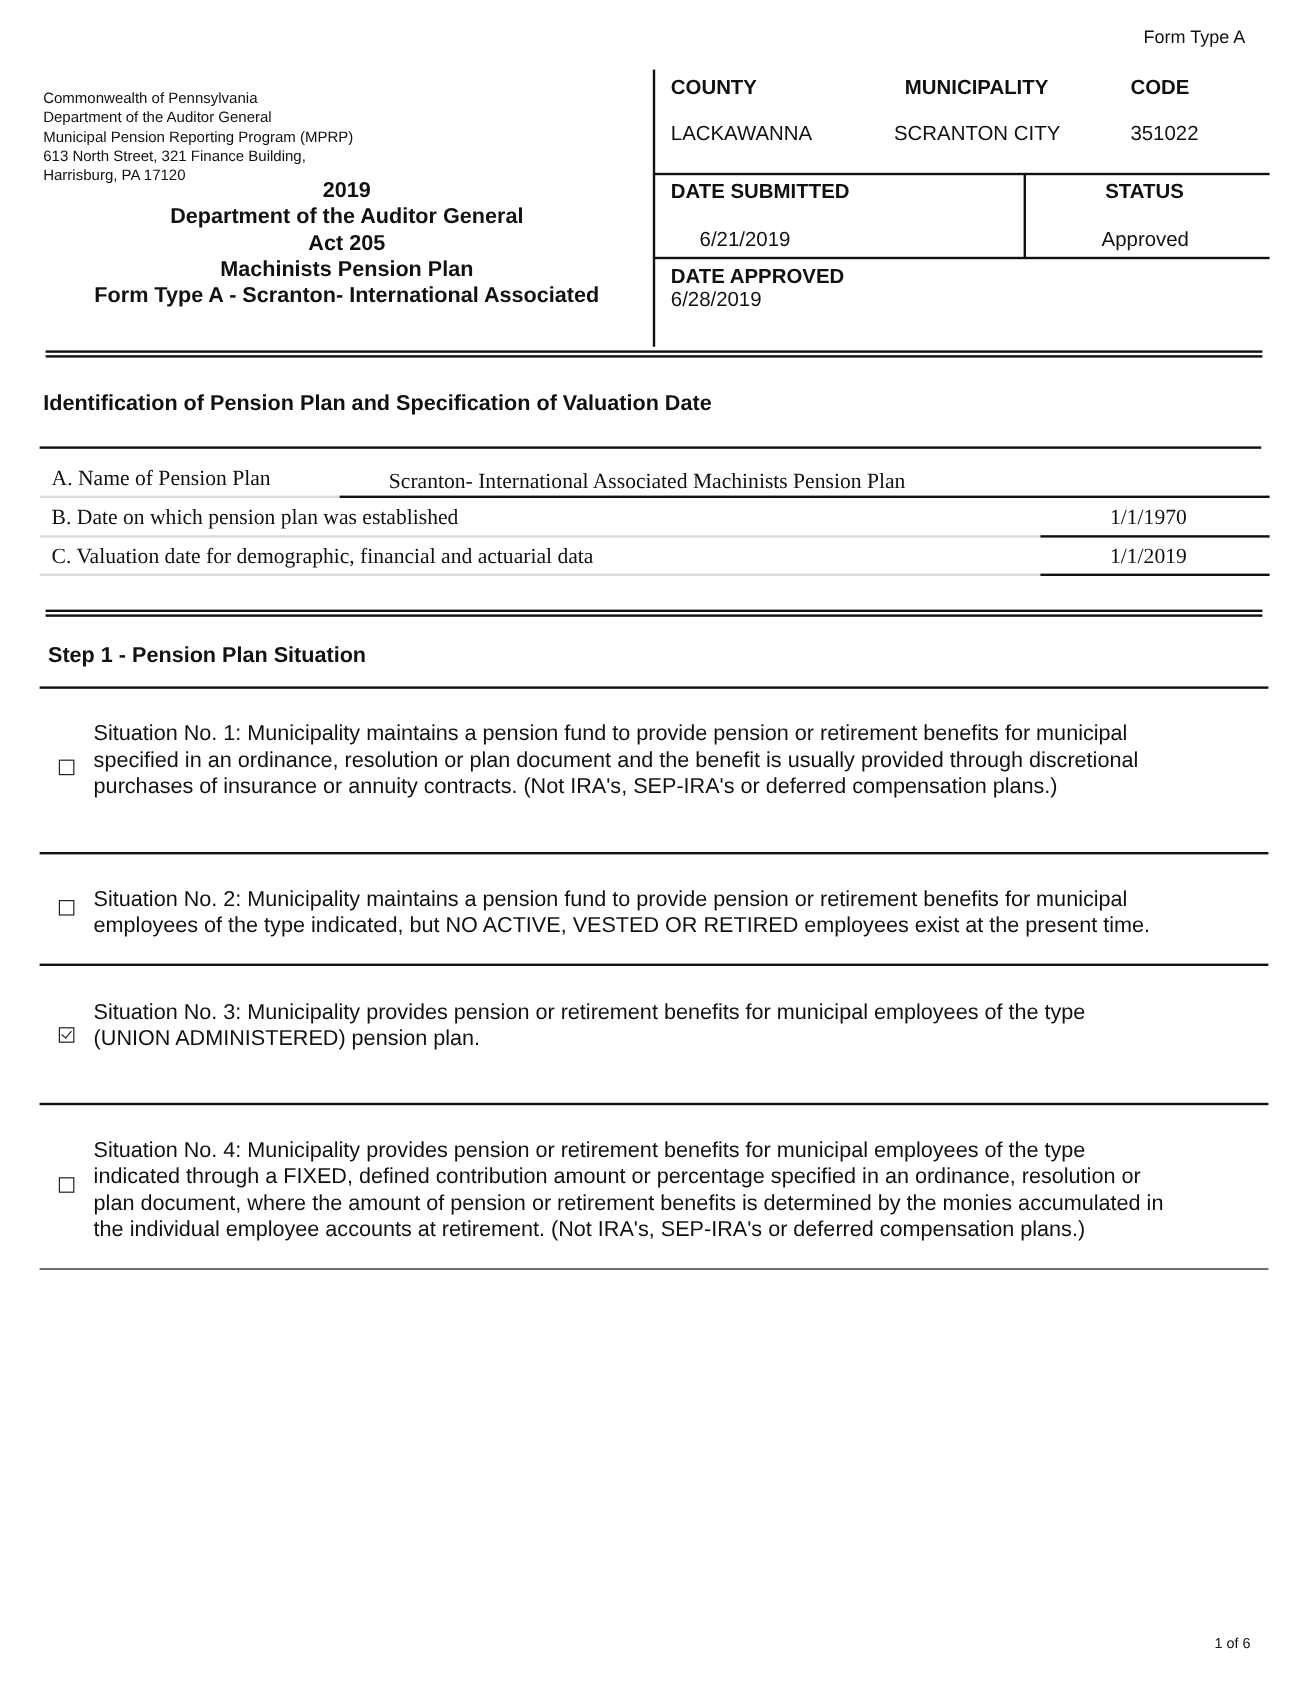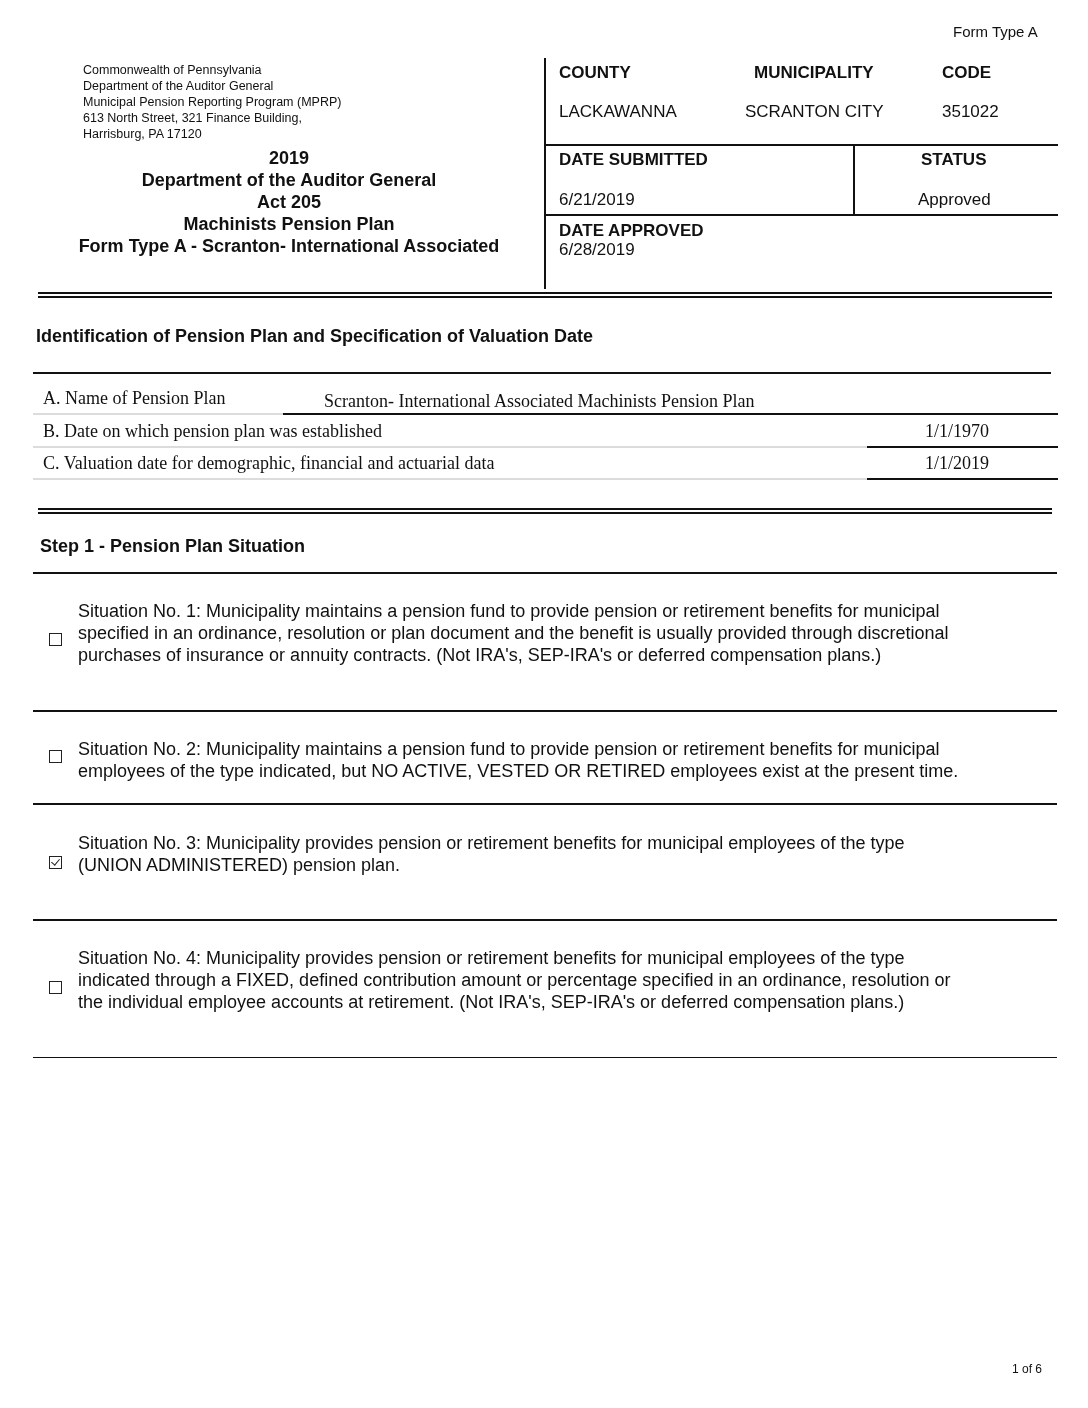--- a/index.html
+++ b/index.html
@@ -4,21 +4,21 @@
 <style>
   html, body { margin: 0; padding: 0; background: #ffffff; }
   body {
     width: 1088px; height: 1408px; position: relative; overflow: hidden;
     font-family: "Liberation Sans", sans-serif; color: #111;
   }
   .abs { position: absolute; }
   .form-type { left: 953px; top: 23px; font-size: 15px; }
 
   
-  .addr { left: 36px; top: 62px; font-size: 12.5px; line-height: 16px; margin-left: 47px; }
+  .addr { left: 36px; top: 74px; font-size: 12.5px; line-height: 16px; }
   .title-block { left: 36px; top: 147px; width: 506px; text-align: center; font-weight: bold; font-size: 18px; line-height: 22px; }
 
   
   .vline-header { left: 544px; top: 58px; width: 2px; height: 231px; background: #111; }
   .hdr-label { font-weight: bold; font-size: 17px; }
   .hdr-val { font-size: 17px; }
   .hline { height: 2px; background: #111; }
   .vline-status { left: 853px; top: 145px; width: 2px; height: 70px; background: #111; }
 
   
@@ -65,21 +65,21 @@
 <div class="abs hdr-label" style="left:754px; top:63px;">MUNICIPALITY</div>
 <div class="abs hdr-label" style="left:942px; top:63px;">CODE</div>
 <div class="abs hdr-val" style="left:559px; top:102px;">LACKAWANNA</div>
 <div class="abs hdr-val" style="left:745px; top:102px;">SCRANTON CITY</div>
 <div class="abs hdr-val" style="left:942px; top:102px;">351022</div>
 
 <div class="abs hline" style="left:545px; top:144px; width:513px;"></div>
 <div class="abs vline-status"></div>
 <div class="abs hdr-label" style="left:559px; top:150px;">DATE SUBMITTED</div>
 <div class="abs hdr-label" style="left:921px; top:150px;">STATUS</div>
-<div class="abs hdr-val" style="left:559px; top:190px;">6/21/2019</div>
+<div class="abs hdr-val" style="left:583px; top:190px;">6/21/2019</div>
 <div class="abs hdr-val" style="left:918px; top:190px;">Approved</div>
 <div class="abs hline" style="left:545px; top:214px; width:513px;"></div>
 <div class="abs hdr-label" style="left:559px; top:221px;">DATE APPROVED</div>
 <div class="abs hdr-val" style="left:559px; top:240px;">6/28/2019</div>
 
 <div class="abs double-rule" style="top:292px;"></div>
 
 <div class="abs section-title" style="left:36px; top:326px;">Identification of Pension Plan and Specification of Valuation Date</div>
 <div class="abs thick-line" style="left:33px; top:372px; width:1018px;"></div>
 
@@ -122,17 +122,18 @@
 <div class="abs situation-text" style="top:832px;">
   <div>Situation No. 3:  Municipality provides pension or retirement benefits for municipal employees of the type</div>
   <div>(UNION ADMINISTERED) pension plan.</div>
 </div>
 <div class="abs rule" style="top:919px;"></div>
 
 <div class="abs checkbox" style="top:981px;"></div>
 <div class="abs situation-text" style="top:947px;">
   <div>Situation No. 4:  Municipality provides pension or retirement benefits for municipal employees of the type</div>
   <div>indicated through a FIXED, defined contribution amount or percentage specified in an ordinance, resolution or</div>
+  <div>plan document, where the amount of pension or retirement benefits is determined by the monies accumulated in</div>
   <div>the individual employee accounts at retirement.  (Not IRA's, SEP-IRA's or deferred compensation plans.)</div>
 </div>
 <div class="abs rule" style="top:1057px; height:1px;"></div>
 
 <div class="abs page-num">1 of 6</div>
 
 </body></html>

